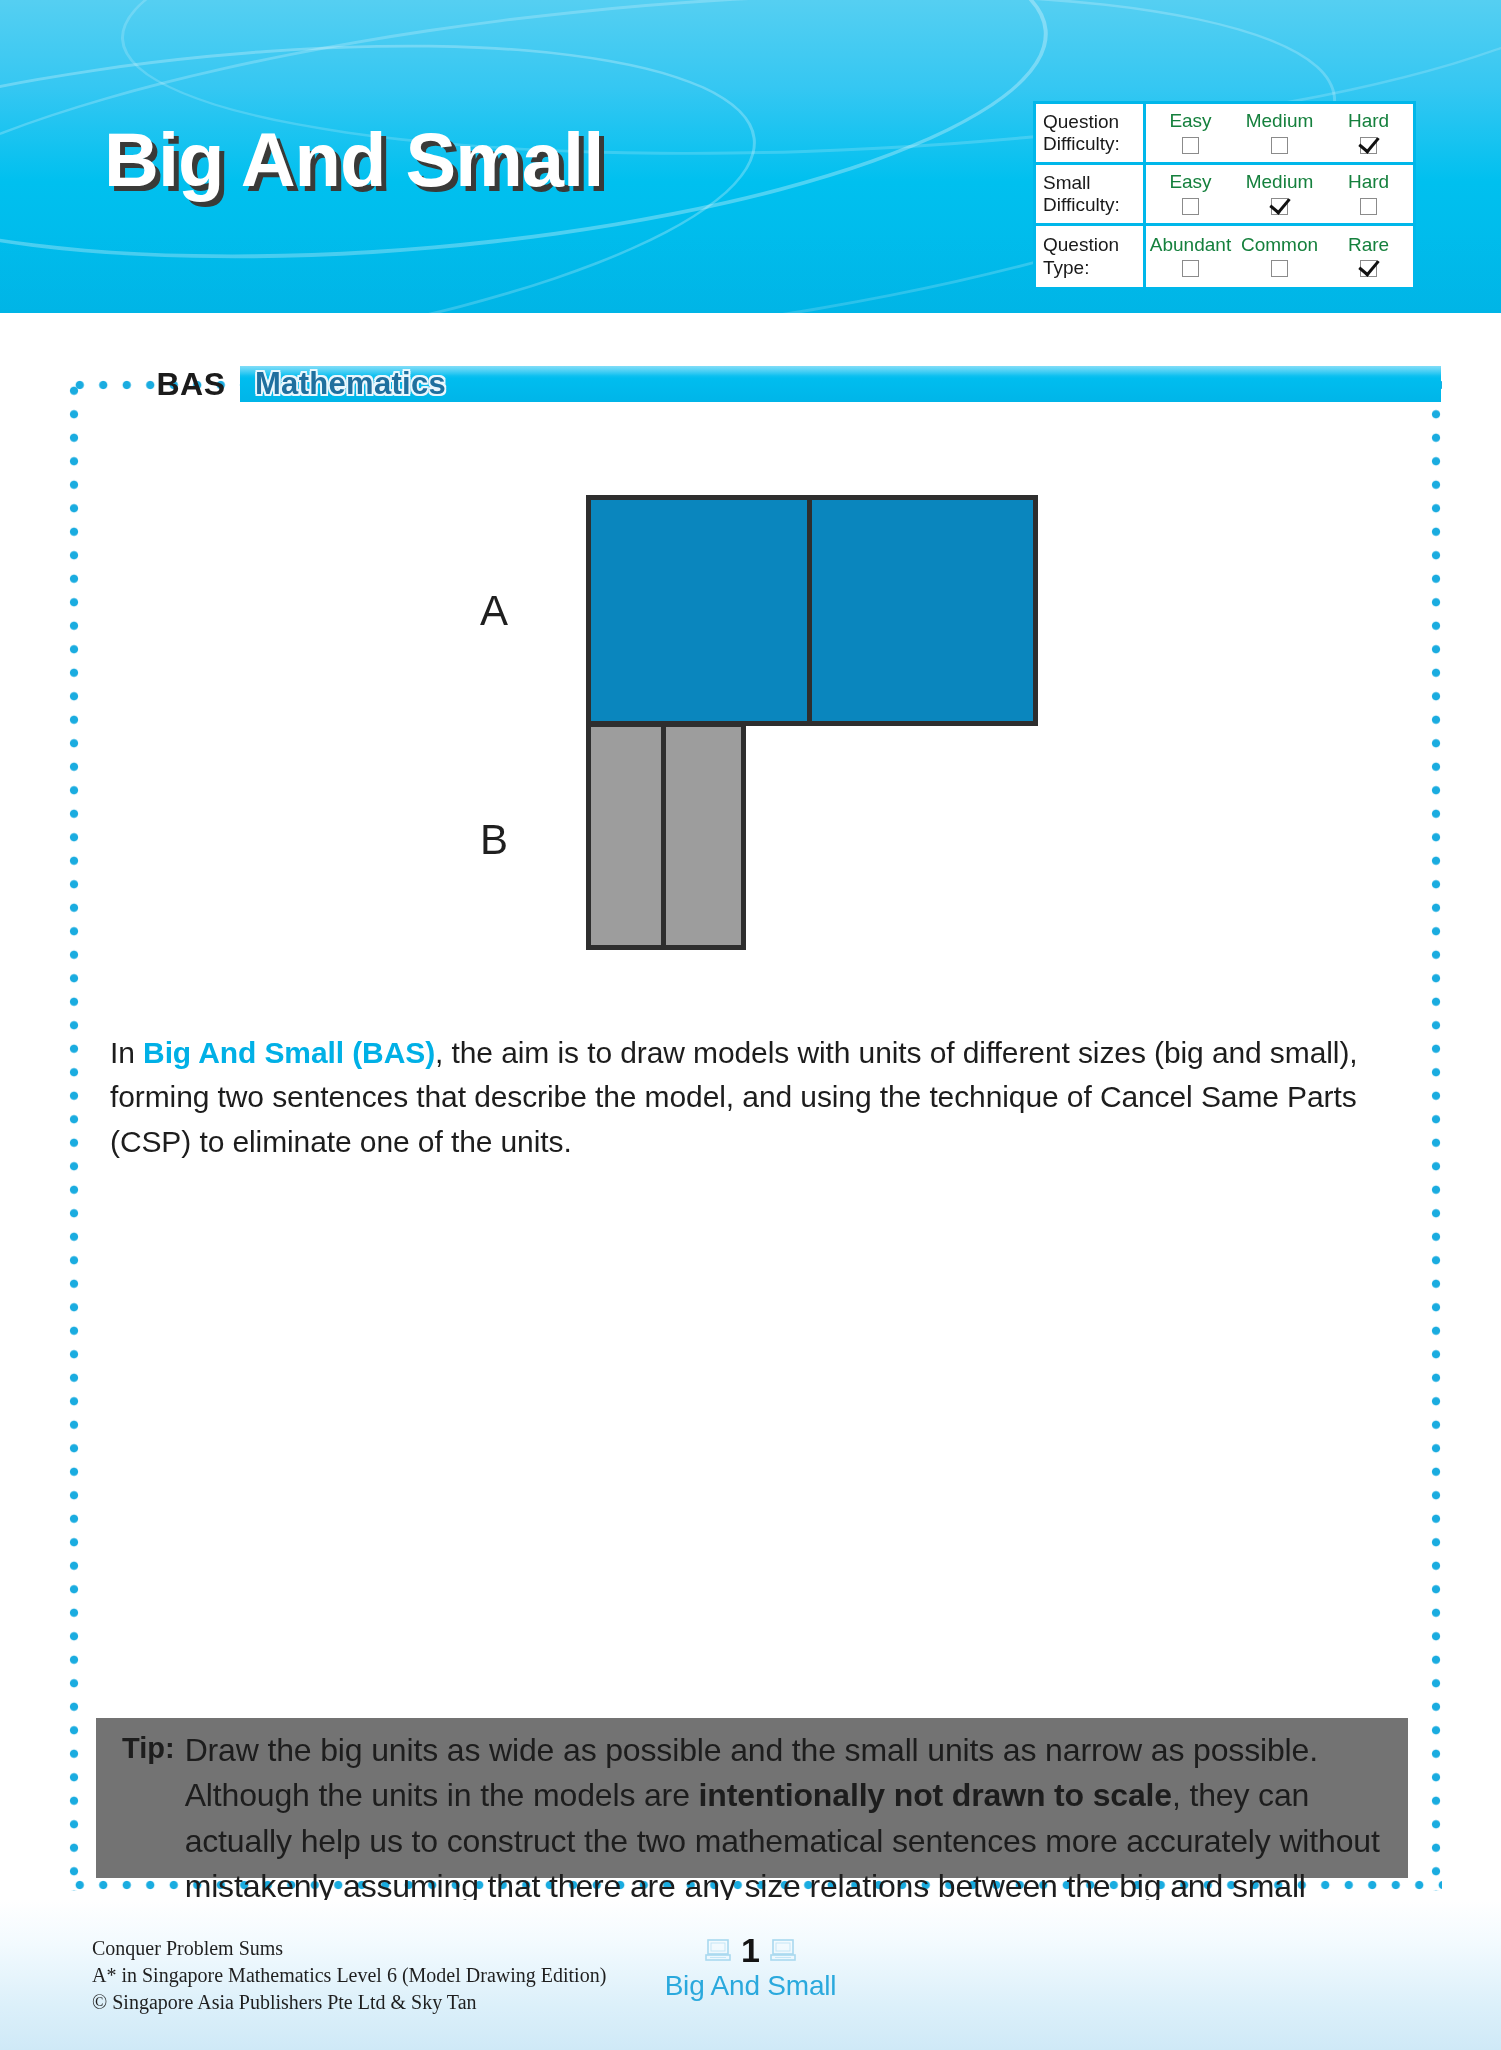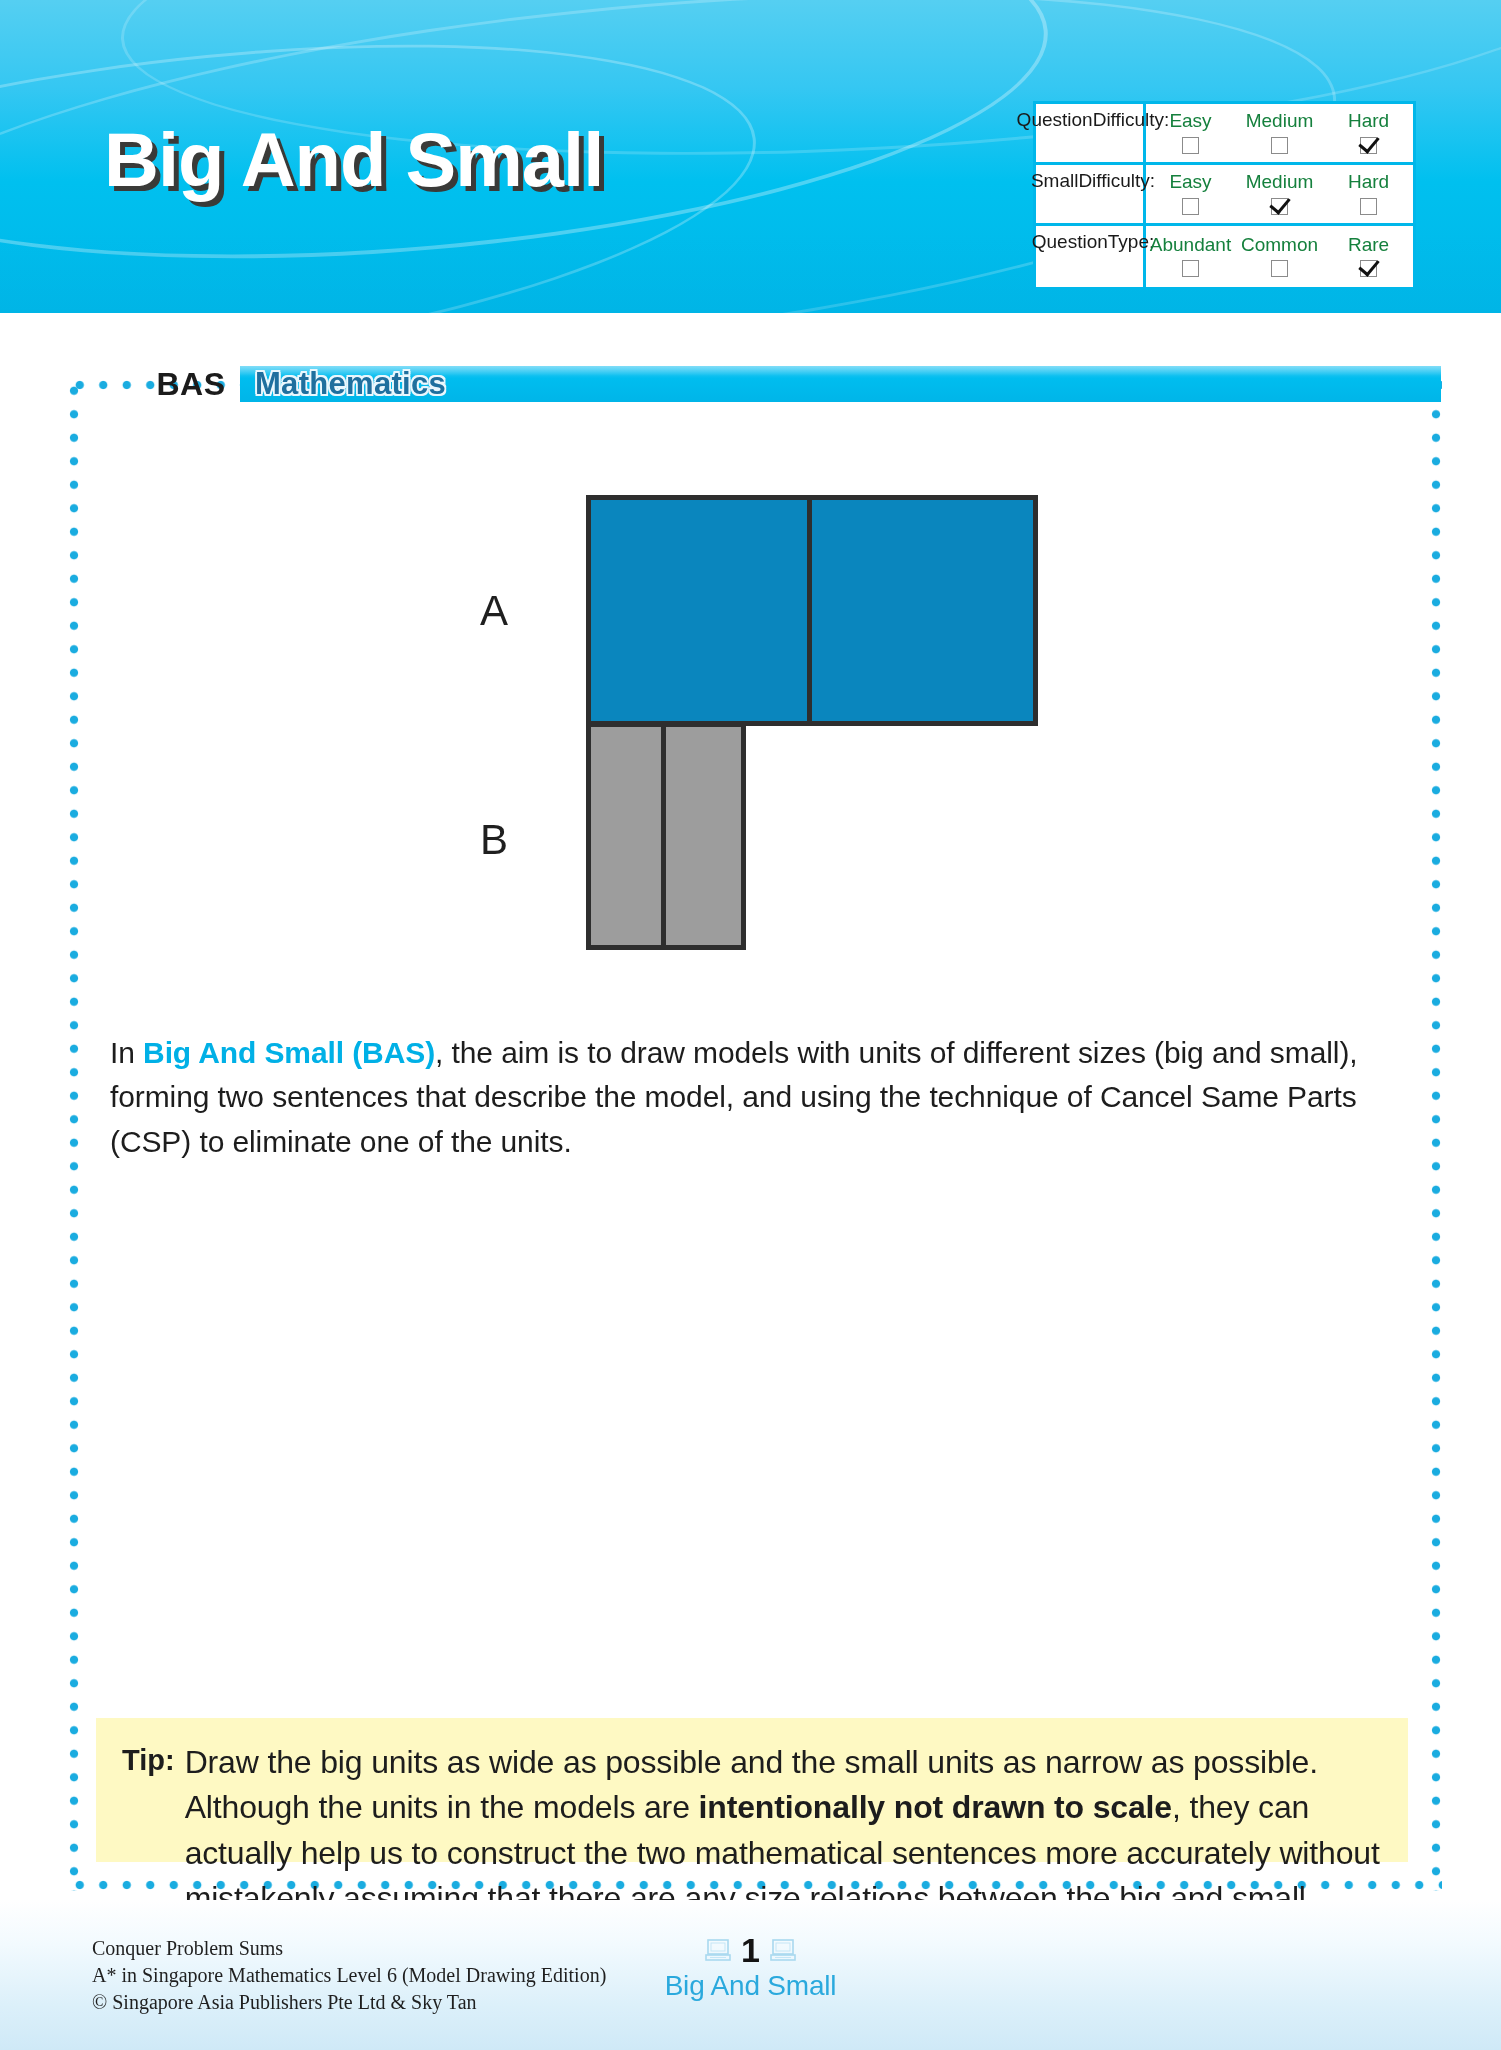--- a/index.html
+++ b/index.html
@@ -75,21 +75,21 @@
   .diff-row:last-child { border-bottom: none; }
   .diff-label {
     width: 110px;
     flex: 0 0 110px;
     border-right: 3px solid #00b7ea;
     padding: 5px 0 5px 7px;
     font-size: 19px;
     color: #1a1a1a;
     line-height: 1.18;
     display: flex;
-    flex-direction: row;
+    flex-direction: column;
     justify-content: center;
   }
   .diff-cells { flex: 1; display: flex; }
   .diff-cell {
     flex: 1;
     display: flex;
     flex-direction: column;
     align-items: center;
     justify-content: center;
     padding: 4px 0 5px 0;
@@ -249,23 +249,23 @@
     margin-top: 24px;
   }
   .hl-term { color: #00b0e6; font-weight: bold; }
 
   
   .tip-box {
     position: absolute;
     left: 96px;
     top: 1718px;
     width: 1312px;
-    height: 144px;
-    background: #fef9c3;
-    padding: 22px 24px 10px 26px;
+    height: 160px;
+    background: #737373;
+    padding: 10px 24px 10px 26px;
   }
   .tip-line {
     display: flex;
     align-items: flex-start;
   }
   .tip-word {
     font-size: 29px;
     font-weight: bold;
     color: #1d1d1d;
     flex: 0 0 auto;

